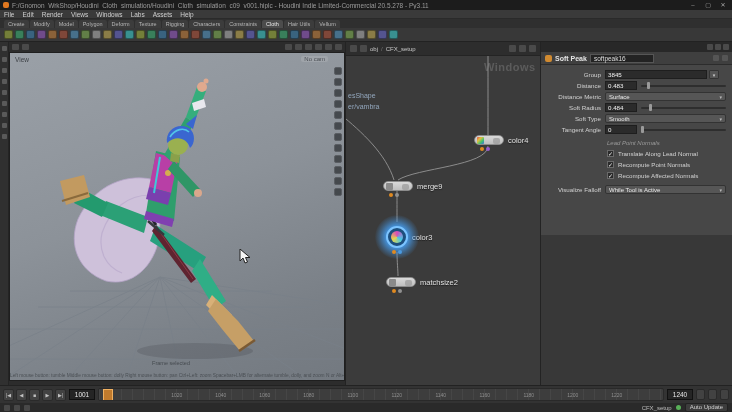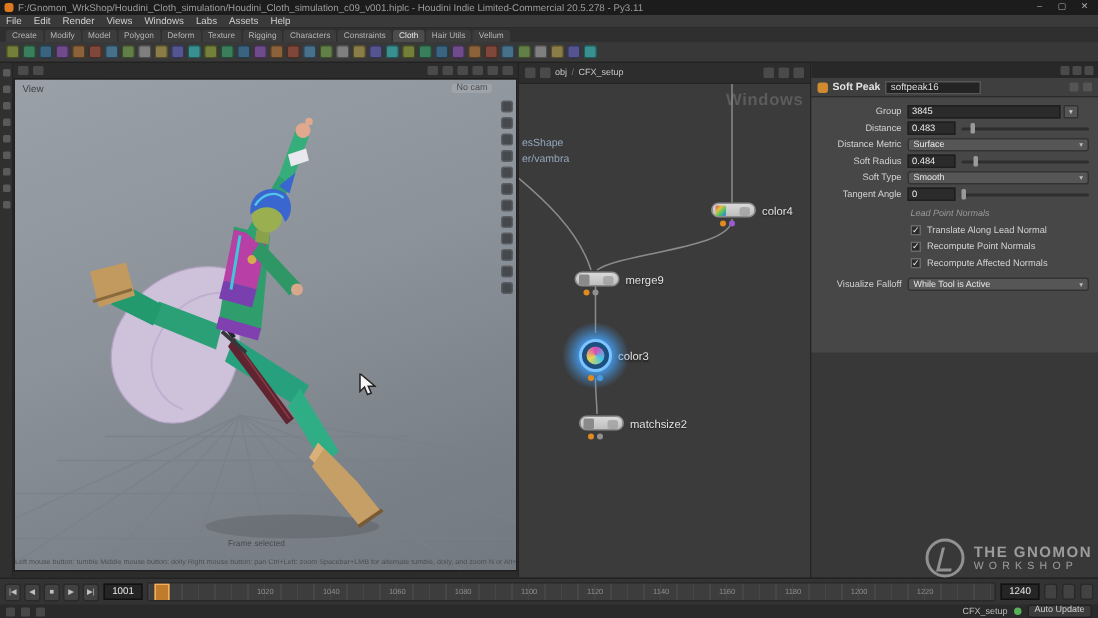--- a/index.html
+++ b/index.html
@@ -550,21 +550,14 @@
     <span class="stico"></span>
     <span class="stico"></span>
     <span class="stico"></span>
     <span class="stright">
       <span class="sttext">CFX_setup</span>
       <span class="greendot"></span>
       <span class="stdrop">Auto Update</span>
     </span>
   </div>
 
-  <div class="abs watermark">
-    <span class="wlogo"></span>
-    <span class="wtext">
-      <div class="wline1">THE GNOMON</div>
-      <div class="wline2">WORKSHOP</div>
-    </span>
-  </div>
 
 </div>
 
 </body></html>

